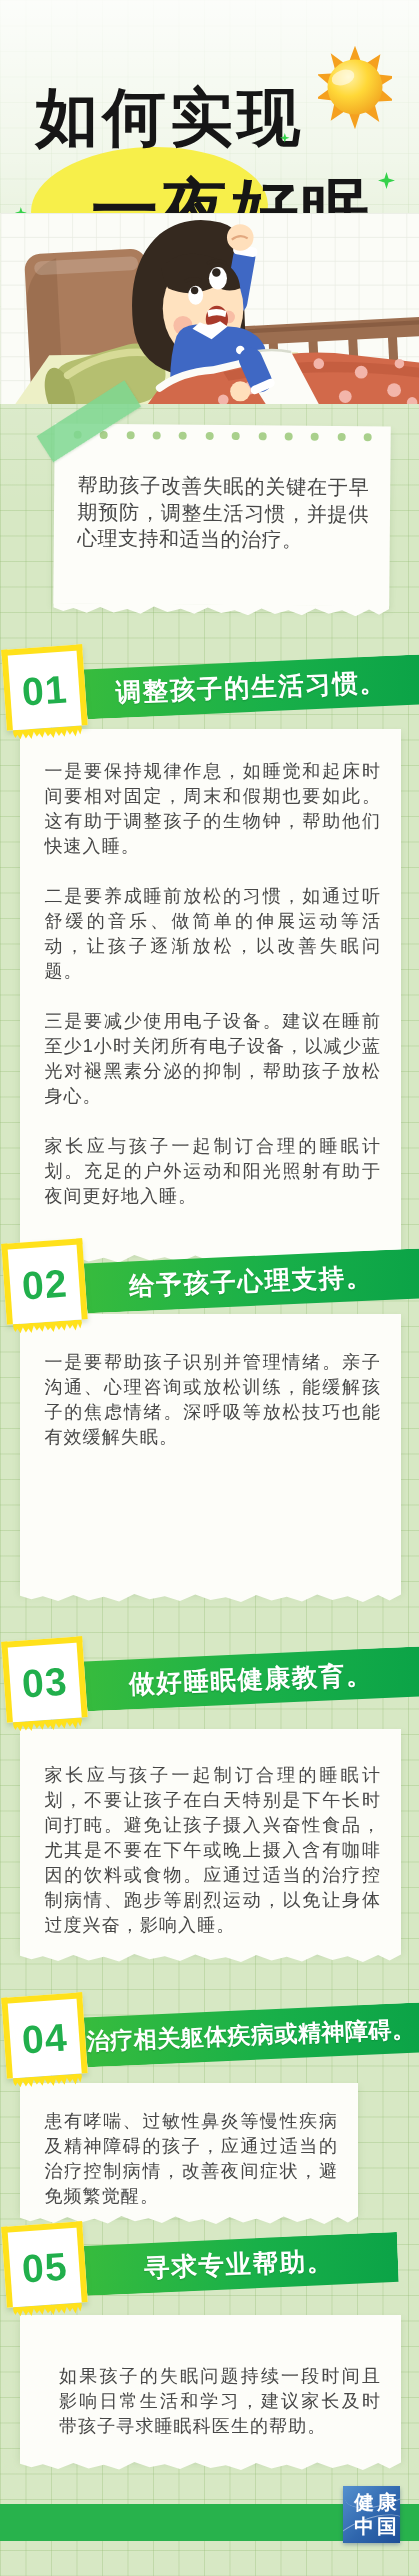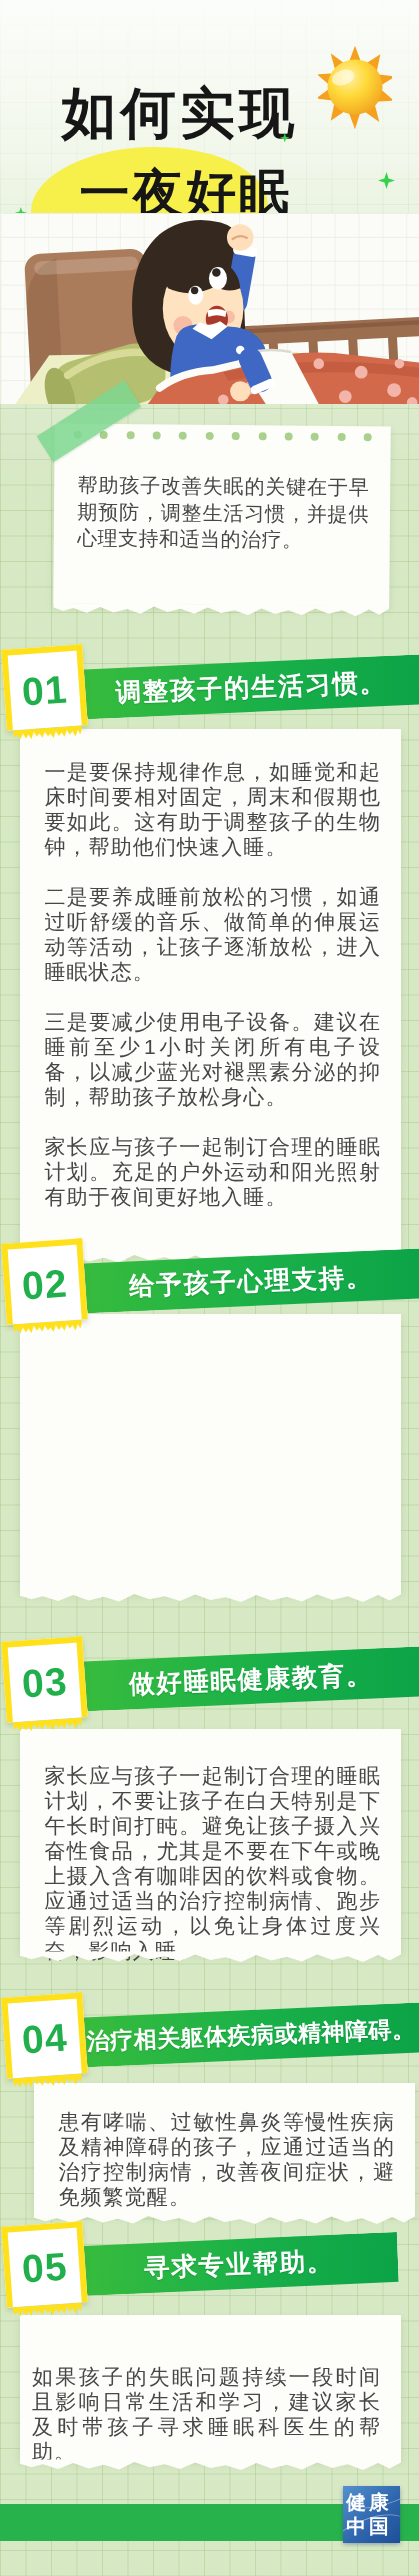--- a/index.html
+++ b/index.html
@@ -9,40 +9,40 @@
     font-family:"Liberation Sans","DejaVu Sans",sans-serif;
     background-color:#d7e8c4;
     background-image:
       linear-gradient(180deg, rgba(255,255,255,.92) 0px, rgba(255,255,255,.65) 159px, rgba(255,255,255,.25) 298px, rgba(255,255,255,0) 505px),
       linear-gradient(90deg, rgba(148,188,116,.34) 0.8px, transparent 0.8px),
       linear-gradient(180deg, rgba(148,188,116,.34) 0.8px, transparent 0.8px);
     background-size:auto,25.5px 25.5px,25.5px 25.5px;
   }
   
   .title-line{position:absolute;left:0;text-align:center;color:#161616;font-weight:900;line-height:1;}
-  #title1{top:86px;width:340px;font-size:55px;letter-spacing:4.3px;margin-left:10px;}
-  #title2{top:168px;width:372px;font-size:50px;letter-spacing:3.2px;}
+  #title1{top:86px;width:340px;font-size:63px;letter-spacing:4.3px;}
+  #title2{top:176px;width:372px;font-size:67px;letter-spacing:3.2px;text-align:right;}
   #title-ellipse{position:absolute;left:31px;top:147px;width:237px;height:123px;background:#f7ef4a;border-radius:50%;transform:rotate(-2deg);}
   .sparkle{position:absolute;background:#35d24a;clip-path:polygon(50% 0%,62% 38%,100% 50%,62% 62%,50% 100%,38% 62%,0% 50%,38% 38%);}
   #sun{position:absolute;left:318px;top:40px;width:74px;height:94px;}
   
   #bed{position:absolute;left:0;top:213px;width:420px;height:191px;}
   
   .card{
     position:absolute;background-color:#fdfdf9;
     background-image:linear-gradient(90deg, rgba(176,196,158,.30) 0.5px, transparent 0.5px),
                      linear-gradient(180deg, rgba(176,196,158,.30) 0.5px, transparent 0.5px);
     background-size:20px 20px;
     box-shadow:0 4.3px 7.4px rgba(96,134,74,.20);
   }
   .tear{position:absolute;left:0;bottom:-10px;width:100%;height:10.6px;
     clip-path:polygon(0 0,100% 0,100% 30%,97% 85%,94% 35%,90% 100%,86% 45%,82% 80%,78% 30%,74% 95%,70% 50%,66% 85%,62% 35%,58% 100%,54% 55%,50% 80%,46% 30%,42% 90%,38% 45%,34% 75%,30% 25%,26% 95%,22% 50%,18% 85%,14% 35%,10% 90%,6% 45%,3% 75%,0 40%);}
   .tear-card{background:#fdfdf9;}
   .tear-note{background:#ffe11b;}
-  .body-text{margin:0 0 25px 0;color:#474747;font-size:21px;line-height:25px;letter-spacing:1.1px;text-align:justify;}
+  .body-text{margin:0 0 25px 0;color:#474747;font-size:18px;line-height:25px;letter-spacing:1.1px;text-align:justify;}
   .body-text:last-child{margin-bottom:0;}
   #intro-card{left:54px;top:425px;width:336px;height:180px;transform:rotate(.5deg);padding:48px 21px 0 23.4px;}
   #intro-card .body-text{font-size:20px;line-height:26.6px;letter-spacing:0.5px;}
   #intro-dots{position:absolute;top:7px;left:19px;right:19px;display:flex;justify-content:space-between;}
   #intro-dots i{width:8px;height:8px;border-radius:50%;background:#a9d08c;}
   #tape{position:absolute;left:-18px;top:-18px;width:104px;height:31px;background:rgba(126,215,144,.85);transform:rotate(-33deg);box-shadow:0 1.1px 2.1px rgba(60,120,60,.15);}
   
   .sec-header{position:absolute;left:0;width:420px;height:112px;}
   .ribbon{
     position:absolute;left:80px;right:-2.1px;top:14px;height:52px;
@@ -59,21 +59,21 @@
     display:flex;align-items:center;justify-content:center;z-index:3;
     box-shadow:0 3.2px 5.3px rgba(96,134,74,.25);
   }
   .note .num{color:#21af4c;font-size:39px;font-weight:800;letter-spacing:1.1px;}
   .note .tear{bottom:-10.6px;}
   
   #band{position:absolute;left:0;top:2504px;width:420px;height:37px;background:#28b24c;}
   #logo{
     position:absolute;left:343px;top:2486px;width:57px;height:57px;
     background:linear-gradient(135deg,#5590cf 0%,#2f66ad 55%,#1d4f97 100%);
-    display:flex;flex-direction:column;align-items:flex-start;justify-content:center;
+    display:flex;flex-direction:column;align-items:flex-end;justify-content:center;
     color:#fff;font-weight:800;font-size:19.7px;line-height:23.4px;letter-spacing:3.2px;
     text-indent:3.2px;overflow:hidden;box-shadow:0 1.6px 4.3px rgba(30,60,110,.4);
   }
   #logo::before{content:"";position:absolute;width:150%;height:70%;left:-30%;top:58%;
     border-top:1.6px solid rgba(255,255,255,.45);border-radius:50%;transform:rotate(-22deg);}
   #logo::after{content:"";position:absolute;width:140%;height:60%;right:-40%;top:-28%;
     border-bottom:1.6px solid rgba(255,255,255,.4);border-radius:50%;transform:rotate(-18deg);}
 </style>
 </head>
 <body>
@@ -216,36 +216,37 @@
     <div class="ribbon">
         <span>调整孩子的生活习惯。</span>
       </div>
     <div class="note">
       <span class="num">01</span>
       <div class="tear tear-note"></div>
     </div>
   </div>
   <div class="card" style="left:20px;top:729px;width:381px;height:524px;padding:30px 20px 0 24.4px;">
     <p class="body-text">一是要保持规律作息，如睡觉和起床时间要相对固定，周末和假期也要如此。这有助于调整孩子的生物钟，帮助他们快速入睡。</p>
-    <p class="body-text">二是要养成睡前放松的习惯，如通过听舒缓的音乐、做简单的伸展运动等活动，让孩子逐渐放松，进入睡眠状态。</p>
+    <p class="body-text">二是要养成睡前放松的习惯，如通过听舒缓的音乐、做简单的伸展运动等活动，让孩子逐渐放松，以改善失眠问题。</p>
     <p class="body-text">三是要减少使用电子设备。建议在睡前至少1小时关闭所有电子设备，以减少蓝光对褪黑素分泌的抑制，帮助孩子放松身心。</p>
     <p class="body-text">家长应与孩子一起制订合理的睡眠计划。充足的户外运动和阳光照射有助于夜间更好地入睡。</p>
     <div class="tear tear-card"></div>
   </div>
 
   <div class="sec-header" style="top:1241px;">
     <div class="ribbon">
         <span>给予孩子心理支持。</span>
       </div>
     <div class="note">
       <span class="num">02</span>
       <div class="tear tear-note"></div>
     </div>
   </div>
   <div class="card" style="left:20px;top:1314px;width:381px;height:278px;padding:36px 20px 0 24.4px;">
+    <p class="body-text">一是要帮助孩子识别并管理情绪。亲子沟通、心理咨询或放松训练，能缓解孩子的焦虑情绪。深呼吸等放松技巧也能有效缓解失眠。</p>
     <div class="tear tear-card"></div>
   </div>
 
   <div class="sec-header" style="top:1639px;">
     <div class="ribbon">
         <span>做好睡眠健康教育。</span>
       </div>
     <div class="note">
       <span class="num">03</span>
       <div class="tear tear-note"></div>
@@ -258,35 +259,35 @@
 
   <div class="sec-header" style="top:1995px;">
     <div class="ribbon" style="font-size:23px;letter-spacing:0.5px;">
         <span>治疗相关躯体疾病或精神障碍。</span>
       </div>
     <div class="note">
       <span class="num">04</span>
       <div class="tear tear-note"></div>
     </div>
   </div>
-  <div class="card" style="left:20px;top:2083px;width:381px;height:131px;padding:25.5px 20px 0 24.4px;margin-left:14px;">
+  <div class="card" style="left:20px;top:2083px;width:338px;height:131px;padding:25.5px 20px 0 24.4px;">
     <p class="body-text">患有哮喘、过敏性鼻炎等慢性疾病及精神障碍的孩子，应通过适当的治疗控制病情，改善夜间症状，避免频繁觉醒。</p>
     <div class="tear tear-card"></div>
   </div>
 
   <div class="sec-header" style="top:2224px;">
     <div class="ribbon" style="right:22px;">
         <span>寻求专业帮助。</span>
       </div>
     <div class="note">
       <span class="num">05</span>
       <div class="tear tear-note"></div>
     </div>
   </div>
-  <div class="card" style="left:20px;top:2315px;width:381px;height:145px;padding:49px 20px 0 12px;">
+  <div class="card" style="left:20px;top:2315px;width:381px;height:145px;padding:49px 20px 0 39px;">
     <p class="body-text">如果孩子的失眠问题持续一段时间且影响日常生活和学习，建议家长及时带孩子寻求睡眠科医生的帮助。</p>
     <div class="tear tear-card"></div>
   </div>
 
   <div id="band"></div>
   <div id="logo">
     <span>健康</span>
     <span>中国</span>
   </div>
 

